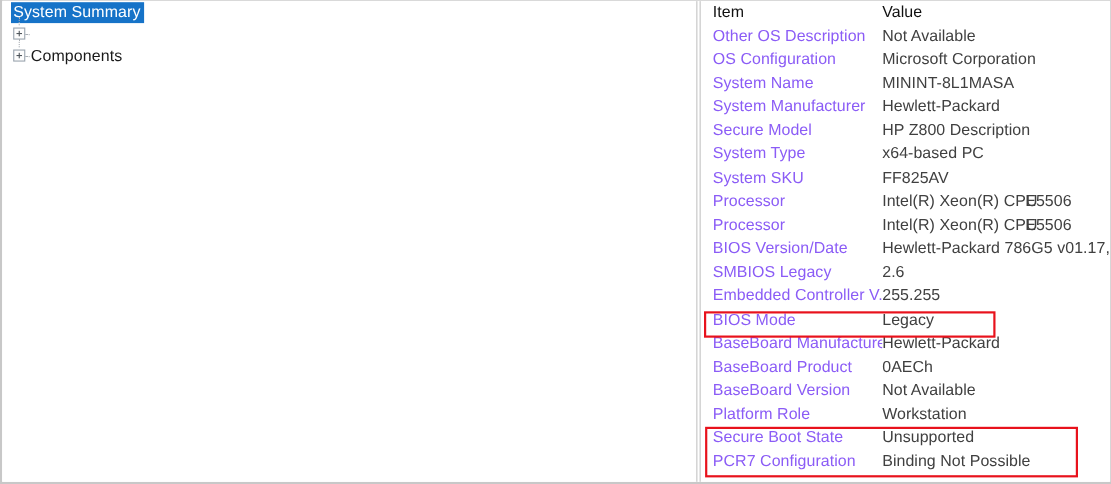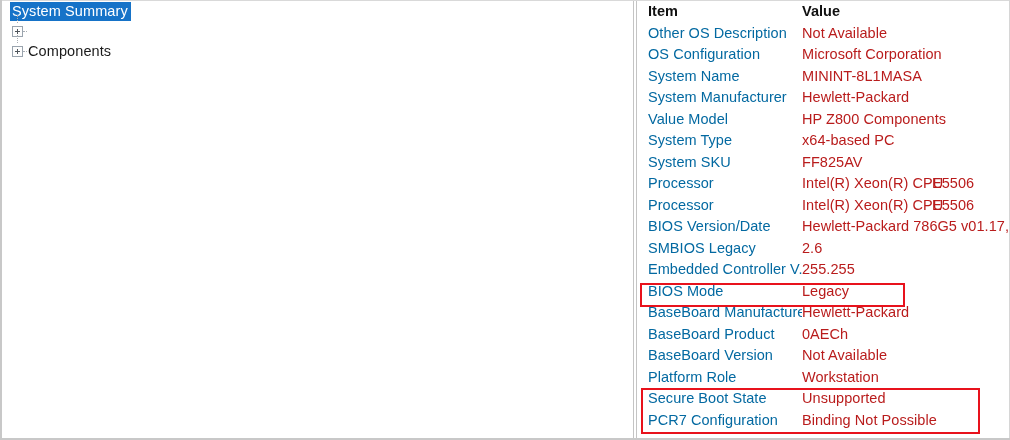--- a/index.html
+++ b/index.html
@@ -171,39 +171,38 @@
     position: relative;
     height: 21.5px;
     line-height: 21.5px;
     white-space: nowrap;
   }
   .cell-item {
     display: inline-block;
     width: 162px;
     padding-left: 8px;
     font-size: 14.5px;
-    color: #0369a1;
+    color: #8b5cf6;
     overflow: hidden;
     text-overflow: clip;
     white-space: nowrap;
     vertical-align: top;
     box-sizing: border-box;
     letter-spacing: 0.05px;
   }
   .cell-value {
     display: inline-block;
     font-size: 14.5px;
-    color: #b91c1c;
+    color: #404040;
     vertical-align: top;
     letter-spacing: 0.05px;
   }
   .grid-row.header .cell-item,
   .grid-row.header .cell-value {
     color: #101010;
-    font-weight: bold;
   }
   
   .cell-value .cpu-name {
     display: inline-block;
     width: 130px;
   }
   .cell-value .cpu-model {
     display: inline-block;
   }
 
@@ -282,21 +281,21 @@
 
       <div class="grid-row">
         <span class="cell-item">System Name</span><span class="cell-value">MININT-8L1MASA</span>
       </div>
 
       <div class="grid-row">
         <span class="cell-item">System Manufacturer</span><span class="cell-value">Hewlett-Packard</span>
       </div>
 
       <div class="grid-row">
-        <span class="cell-item">Value Model</span><span class="cell-value">HP Z800 Components</span>
+        <span class="cell-item">Secure Model</span><span class="cell-value">HP Z800 Description</span>
       </div>
 
       <div class="grid-row">
         <span class="cell-item">System Type</span><span class="cell-value">x64-based PC</span>
       </div>
 
       <div class="grid-row">
         <span class="cell-item">System SKU</span><span class="cell-value">FF825AV</span>
       </div>
 

